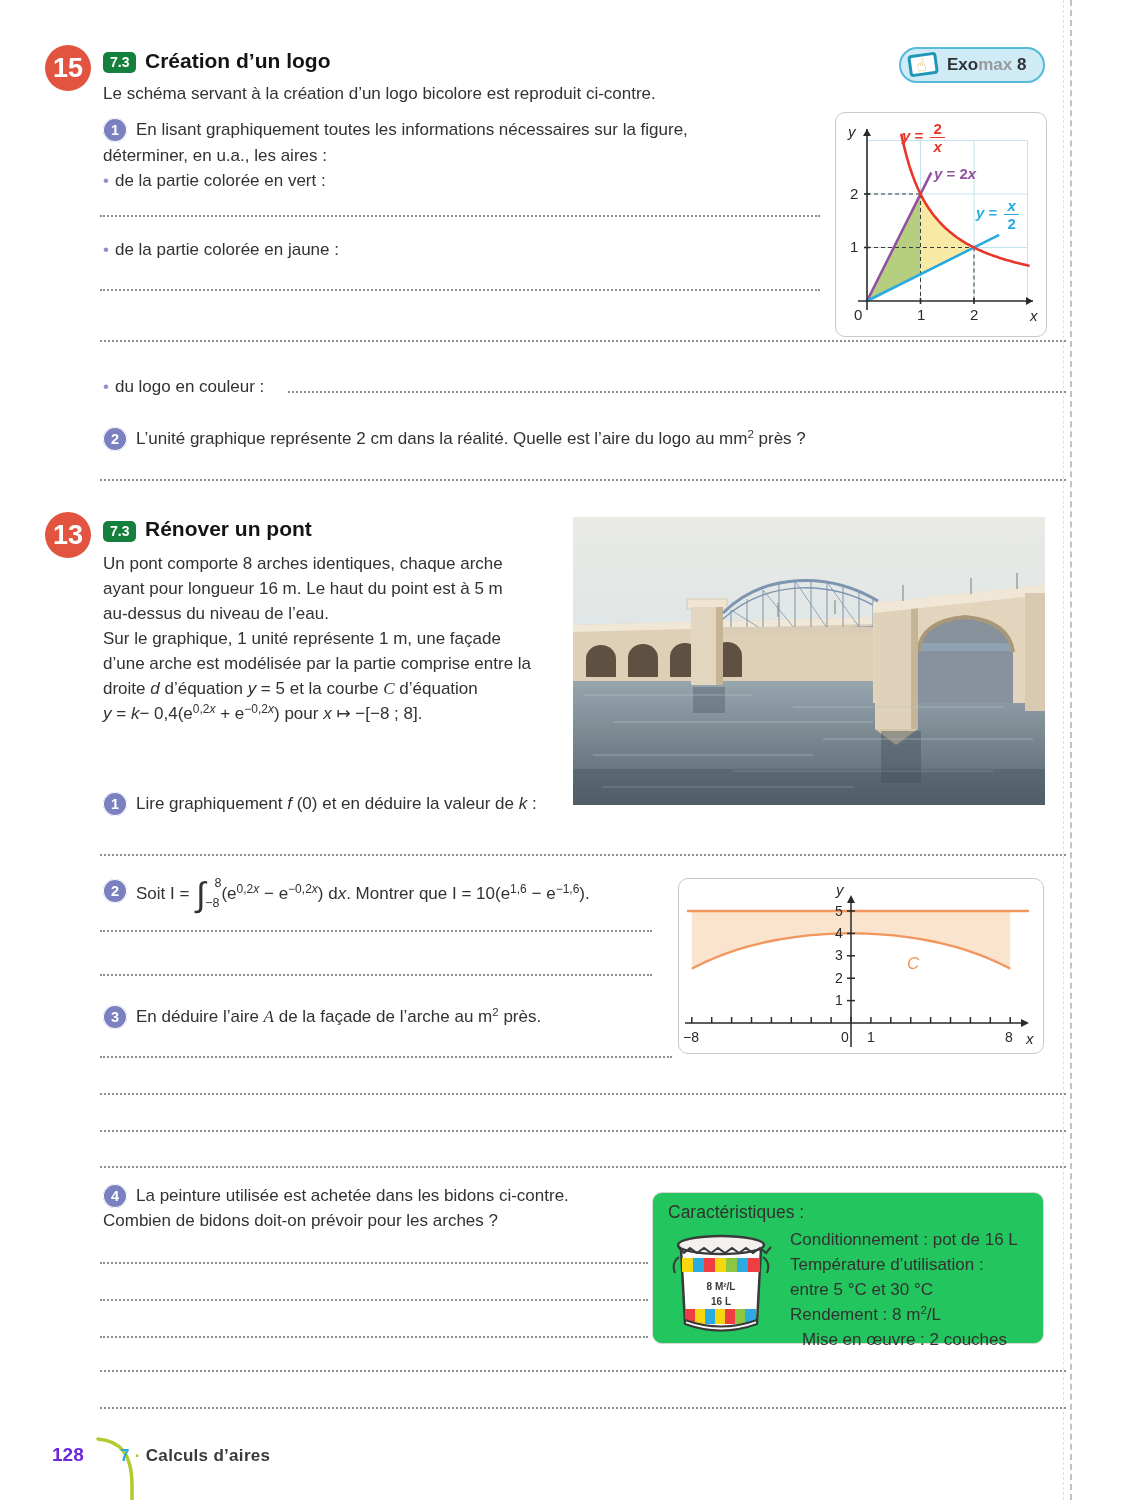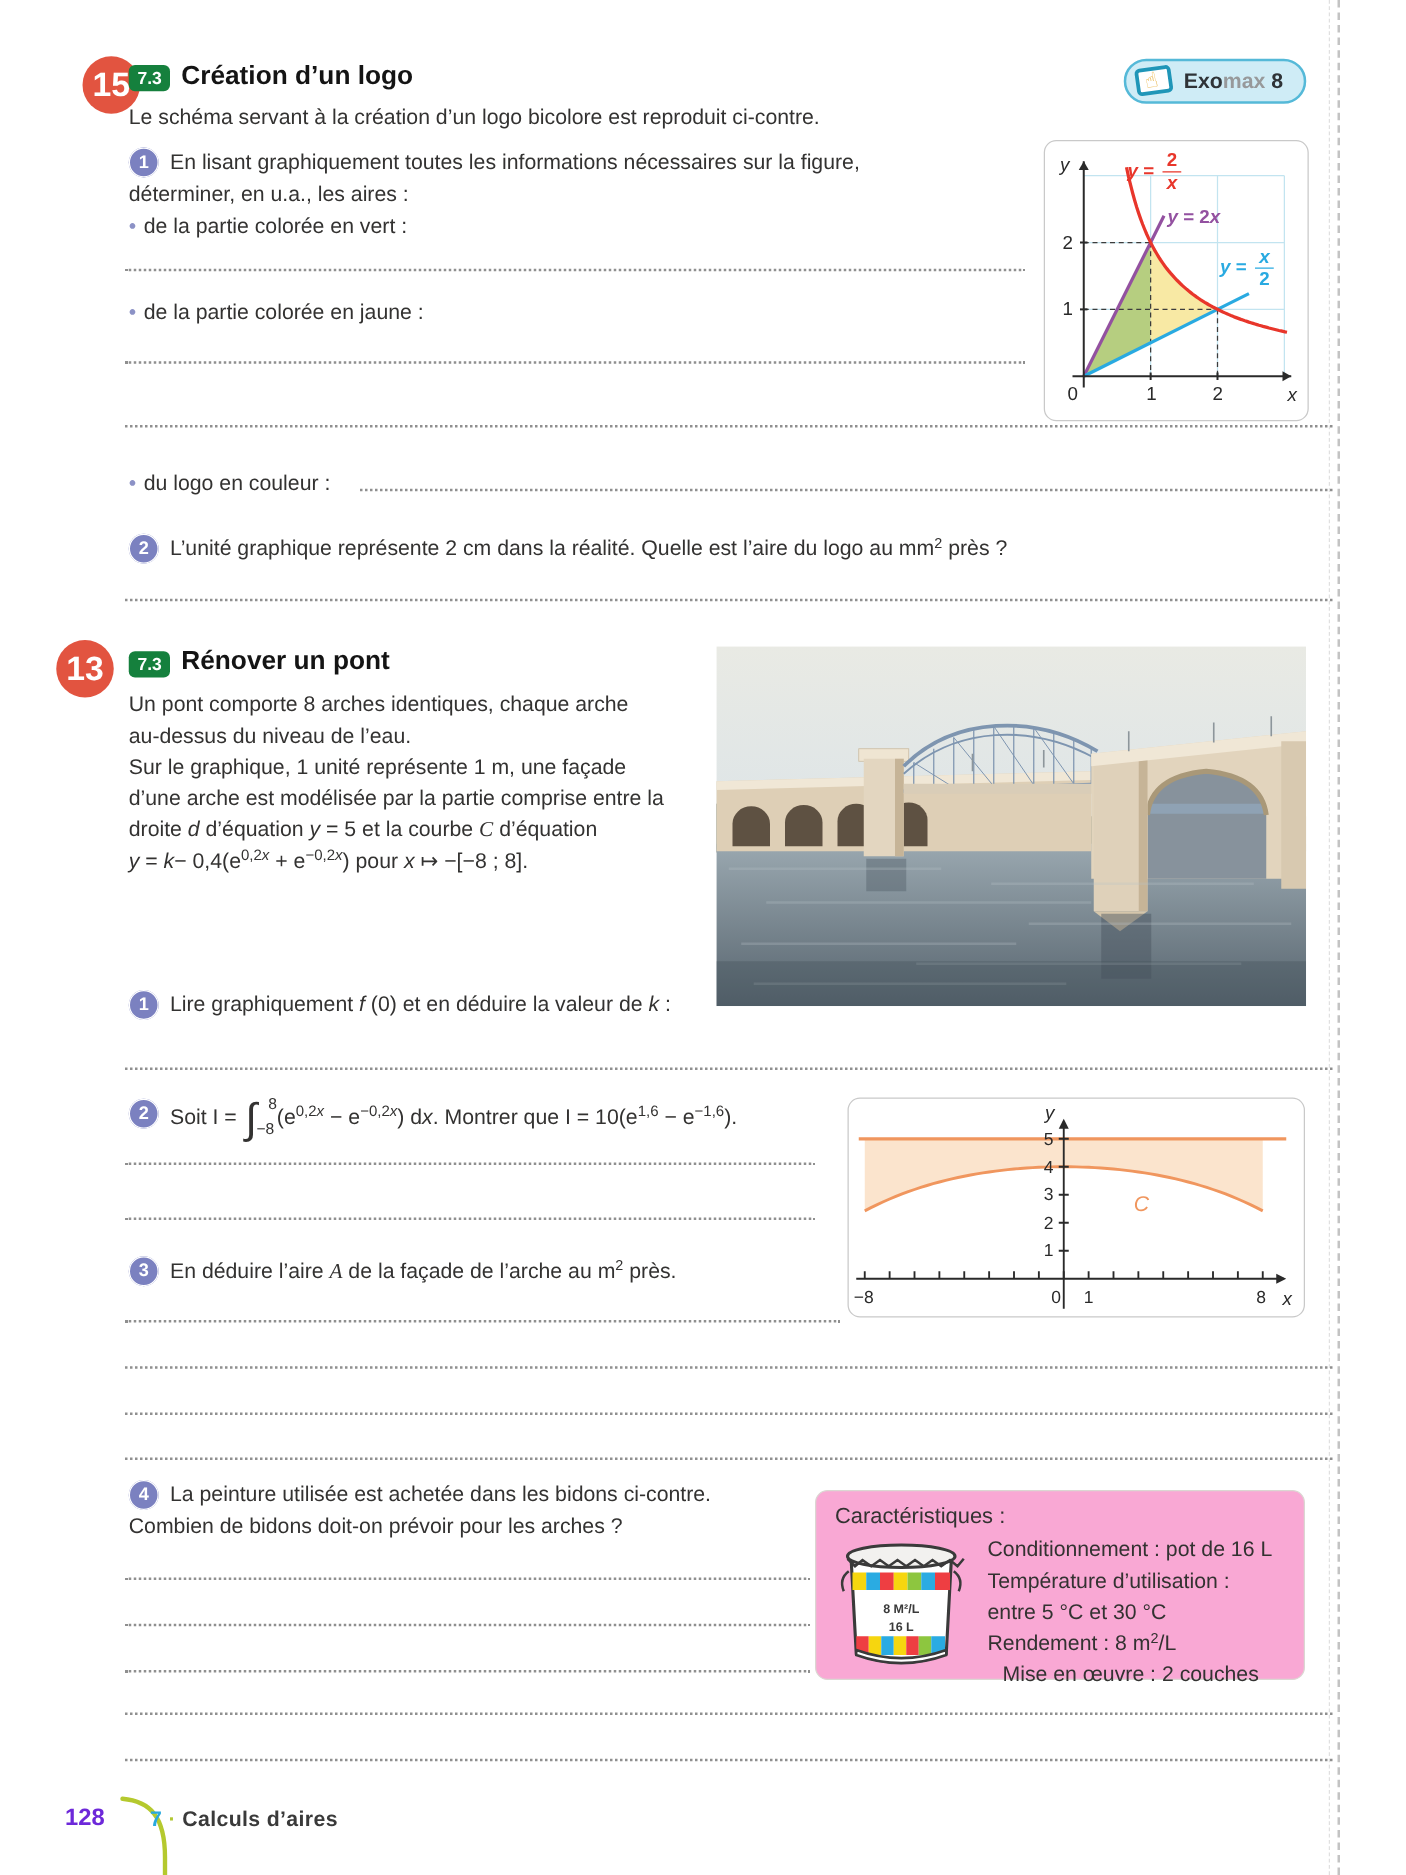--- a/index.html
+++ b/index.html
@@ -40,21 +40,21 @@
   .bullet{color:#8c92c6;margin-right:6px;}
 
   
   .dots{position:absolute;height:0;border-top:2px dotted #8f8f8f;}
 
   
   .figbox{
     position:absolute;background:#fff;border:1.5px solid #c9c9c9;border-radius:10px;
   }
   .carac-box{
-    position:absolute;background:#f9a8d4;border:1px solid #dbd7d2;border-radius:10px;
+    position:absolute;background:#22c55e;border:1px solid #dbd7d2;border-radius:10px;
   }
 
   
   .exomax{
     position:absolute;width:146px;height:36px;border-radius:18px;
     background:#cfecf6;border:2px solid #55b9d8;
     display:flex;align-items:center;gap:6px;box-sizing:border-box;padding:0 10px 0 6px;
     cursor:pointer;
   }
   .exomax .txt{font-size:17px;font-weight:bold;color:#2f3337;white-space:pre;}
@@ -81,21 +81,21 @@
   .footer-chap .dot{color:#b2c832;}
 
   .cutline{position:absolute;top:0;height:1500px;border-left:2px dashed #c3c3c3;}
   .cutline2{position:absolute;top:0;height:1500px;border-left:1px dashed #e0e0e0;}
 
   svg text{font-family:"Liberation Sans",sans-serif;}
 </style>
 </head>
 <body>
 
-<div class="abs ex-circle" style="left:45px;top:45px;margin-left:21px;">15</div>
+<div class="abs ex-circle" style="left:45px;top:45px;">15</div>
 <span class="abs badge" style="left:103px;top:52px;">7.3</span>
 <div class="abs ex-title" style="left:145px;top:49px;">Création d’un logo</div>
 
 <div class="exomax" style="left:899px;top:47px;">
   <span style="display:inline-block;width:34px;height:28px;position:relative;">
     <svg width="34" height="28" viewBox="0 0 34 28">
       <rect x="3" y="4" width="26" height="19" rx="2.5" fill="#ffffff" stroke="#1f96b8" stroke-width="3" transform="rotate(-8 16 13)"></rect>
     </svg>
     <span style="position:absolute;left:9px;top:4px;font-size:17px;color:#e8b54a;transform:rotate(-12deg);font-family:'DejaVu Sans',sans-serif;">☝</span>
   </span>
@@ -174,20 +174,21 @@
 </div>
 
 <div class="dots" style="left:100px;top:479px;width:966px;"></div>
 
 <div class="abs ex-circle" style="left:45px;top:512px;">13</div>
 <span class="abs badge" style="left:103px;top:521px;">7.3</span>
 <div class="abs ex-title" style="left:145px;top:517px;">Rénover un pont</div>
 
 <div class="bodytext" style="left:103px;top:551px;line-height:25px;width:470px;">
   <div>Un pont comporte 8 arches identiques, chaque arche</div>
+  <div>ayant pour longueur 16 m. Le haut du point est à 5 m</div>
   <div>au-dessus du niveau de l’eau.</div>
   <div>Sur le graphique, 1 unité représente 1 m, une façade</div>
   <div>d’une arche est modélisée par la partie comprise entre la</div>
   <div><span>droite </span><span class="it">d</span><span> d’équation </span><span class="it">y</span><span> = 5 et la courbe </span><span class="scr">C</span><span> d’équation</span></div>
   <div><span class="it">y</span><span> = </span><span class="it">k</span><span>− 0,4(e</span><span class="sup">0,2</span><span class="sup it">x</span><span> + e</span><span class="sup">−0,2</span><span class="sup it">x</span><span>) pour </span><span class="it">x</span><span> ↦ −[−8 ; 8].</span></div>
 </div>
 
 <div class="abs" style="left:573px;top:517px;width:472px;height:288px;overflow:hidden;">
   <svg width="472" height="288" viewBox="0 0 472 288">
     <defs>

